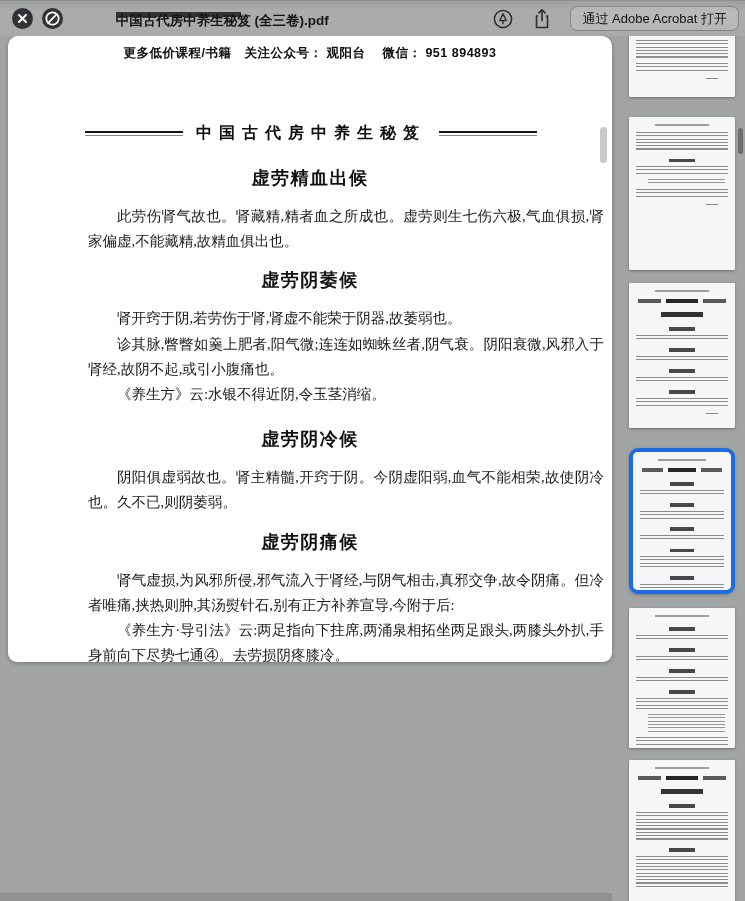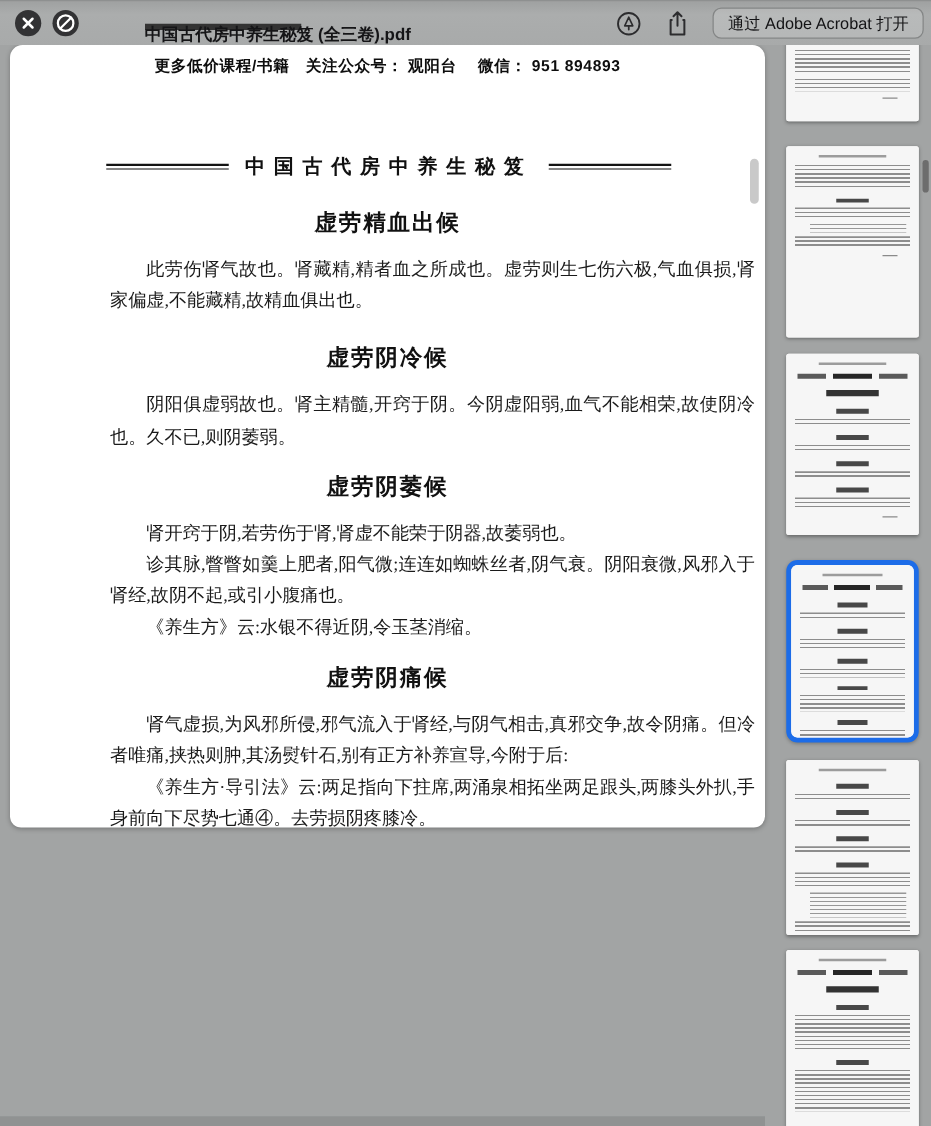--- a/index.html
+++ b/index.html
@@ -4,21 +4,21 @@
 <style>
   * { margin:0; padding:0; box-sizing:border-box; }
   html,body { width:745px; height:901px; }
   body { font-family:"Liberation Sans","DejaVu Sans",sans-serif; }
   .app { position:relative; width:745px; height:901px; overflow:hidden; background:#a2a4a4; }
 
   
   .titlebar { position:absolute; left:0; top:0; width:745px; height:36px;
     background:linear-gradient(#9fa1a1,#abadad 30%,#a8aaaa); border-top:1px solid #8e9090;
     display:flex; align-items:center; justify-content:space-between; padding:0 6px 0 12px; z-index:30; }
-  .tb-left { display:flex; align-items:flex-end; gap:9px; min-width:0; }
+  .tb-left { display:flex; align-items:flex-start; gap:9px; min-width:0; }
   .circ-btn { width:21px; height:21px; border:none; border-radius:50%; background:#323234;
     display:flex; align-items:center; justify-content:center; cursor:pointer; flex:none; }
   .tb-title { font-size:13.5px; font-weight:bold; color:#151517; white-space:nowrap; margin-left:5px; }
   .tb-right { display:flex; align-items:center; gap:18px; }
   .icon-btn { background:none; border:none; cursor:pointer; display:flex; align-items:center; }
   .open-btn { height:25px; padding:0 11px; border:1.5px solid #848686; border-radius:7px;
     background:rgba(255,255,255,.16); font-size:13px; color:#131315; cursor:pointer;
     font-family:"Liberation Sans","DejaVu Sans",sans-serif; margin-left:0; }
 
   
@@ -115,32 +115,32 @@
       <span class="banner-title">中国古代房中养生秘笈</span>
       <span class="rule"></span>
     </div>
 
 
     <section class="sec s2">
       <h2 class="sec-h">虚劳精血出候</h2>
       <p class="body-p">此劳伤肾气故也。肾藏精,精者血之所成也。虚劳则生七伤六极,气血俱损,肾家偏虚,不能藏精,故精血俱出也。</p>
     </section>
 
-    <section class="sec s3">
-      <h2 class="sec-h">虚劳阴冷候</h2>
-      <p class="body-p">阴阳俱虚弱故也。肾主精髓,开窍于阴。今阴虚阳弱,血气不能相荣,故使阴冷也。久不已,则阴萎弱。</p>
-    </section>
-
     <section class="sec s4">
       <h2 class="sec-h">虚劳阴萎候</h2>
       <p class="body-p">肾开窍于阴,若劳伤于肾,肾虚不能荣于阴器,故萎弱也。</p>
       <p class="body-p">诊其脉,瞥瞥如羹上肥者,阳气微;连连如蜘蛛丝者,阴气衰。阴阳衰微,风邪入于肾经,故阴不起,或引小腹痛也。</p>
       <p class="body-p">《养生方》云:水银不得近阴,令玉茎消缩。</p>
     </section>
 
+    <section class="sec s3">
+      <h2 class="sec-h">虚劳阴冷候</h2>
+      <p class="body-p">阴阳俱虚弱故也。肾主精髓,开窍于阴。今阴虚阳弱,血气不能相荣,故使阴冷也。久不已,则阴萎弱。</p>
+    </section>
+
     <section class="sec s5">
       <h2 class="sec-h">虚劳阴痛候</h2>
       <p class="body-p">肾气虚损,为风邪所侵,邪气流入于肾经,与阴气相击,真邪交争,故令阴痛。但冷者唯痛,挟热则肿,其汤熨针石,别有正方补养宣导,今附于后:</p>
       <p class="body-p">《养生方·导引法》云:两足指向下拄席,两涌泉相拓坐两足跟头,两膝头外扒,手身前向下尽势七通④。去劳损阴疼膝冷。</p>
     </section>
 
     <div class="page-num">— 164 --</div>
   </main>
 
   <div class="main-scrollbar"></div>

